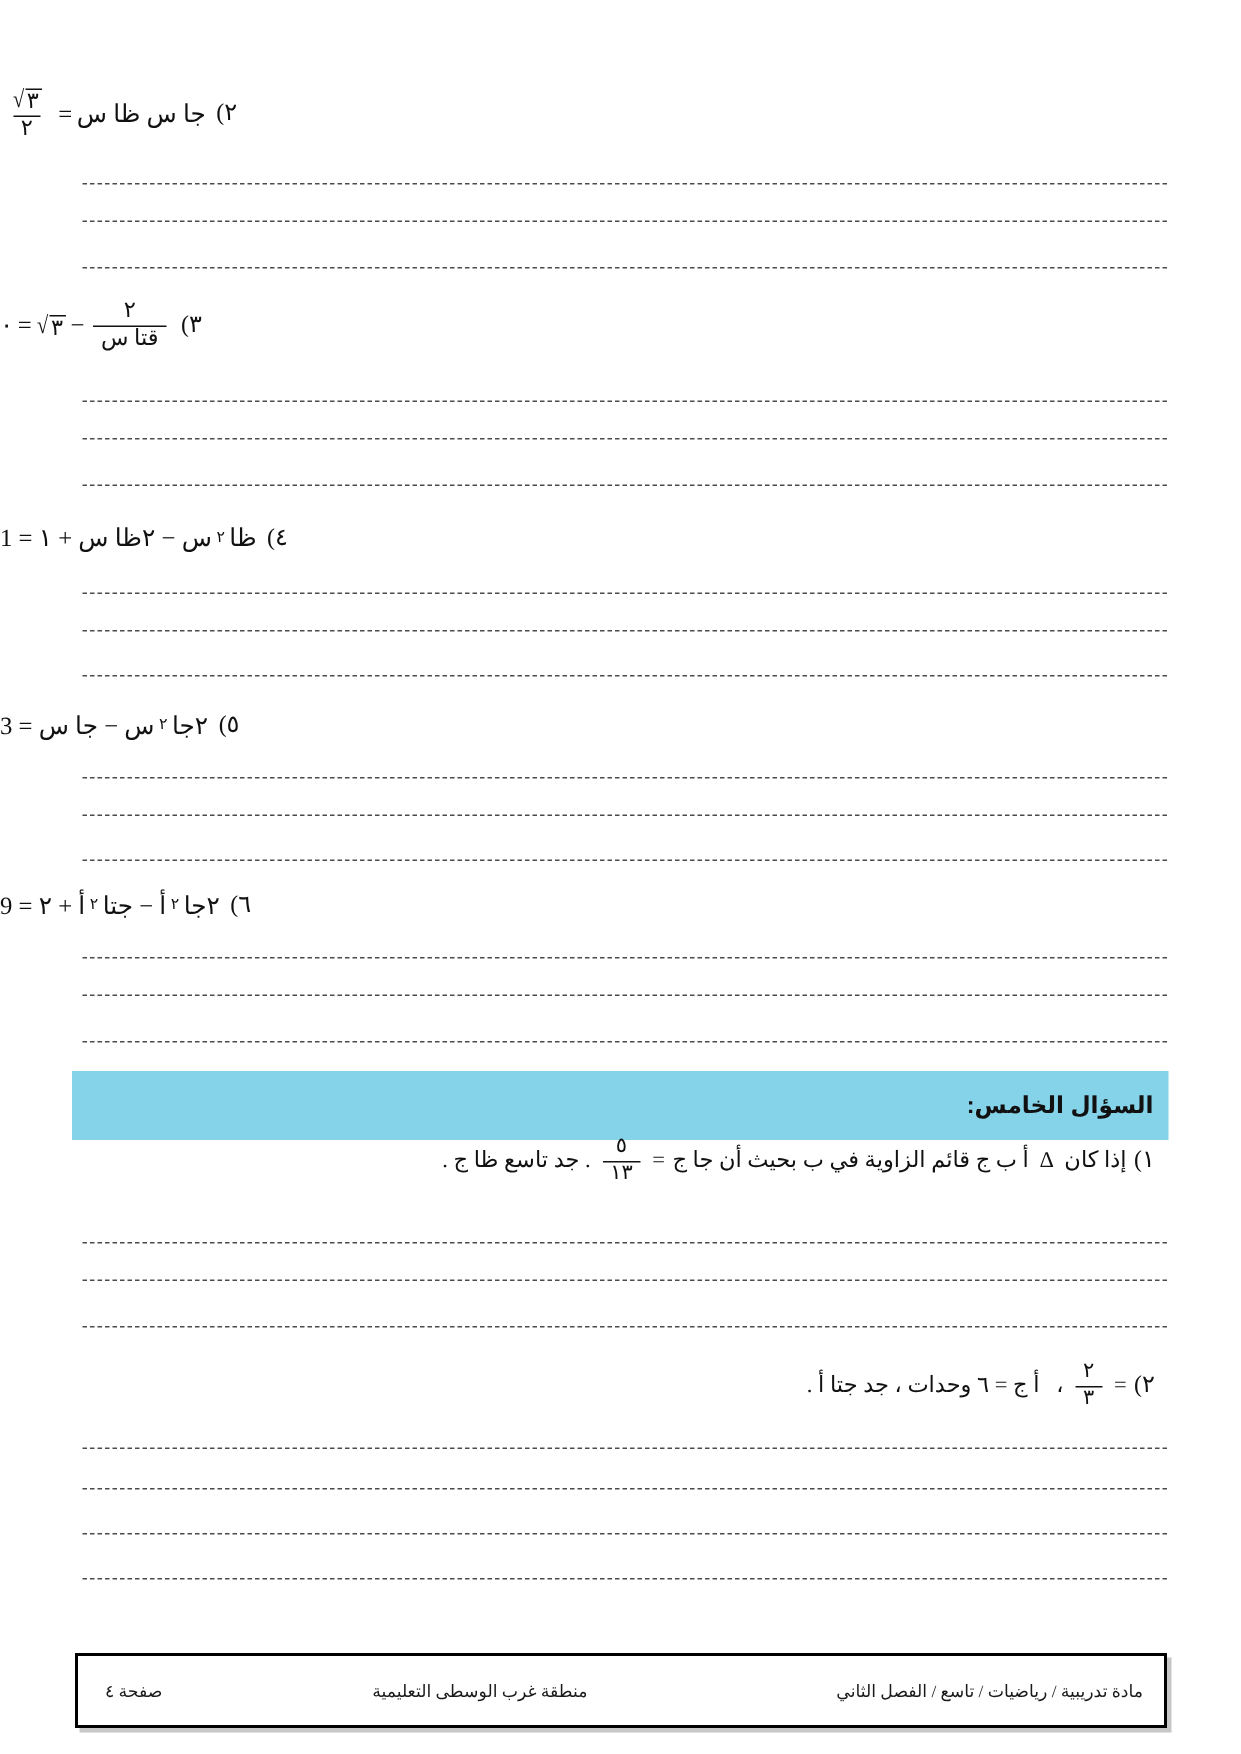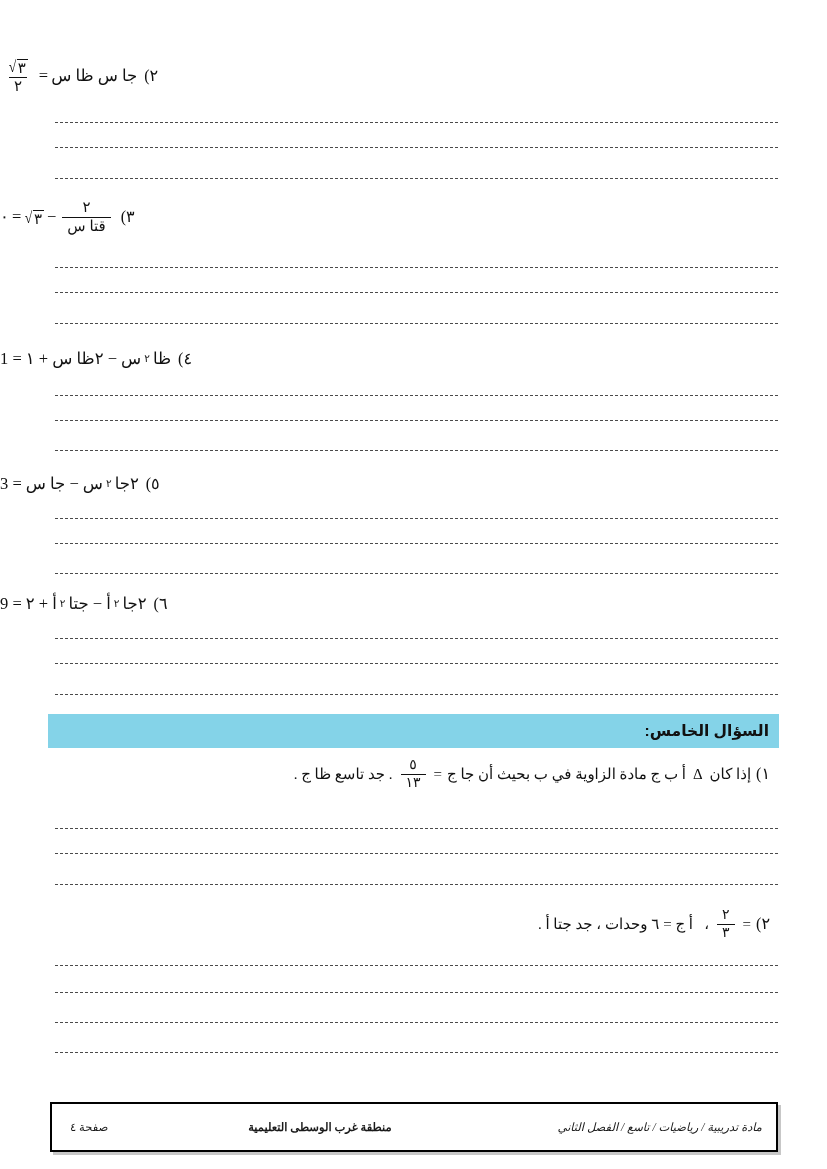--- a/index.html
+++ b/index.html
@@ -118,21 +118,21 @@
     width: 723px;
     height: 0;
     border-top: 1.3px dashed #4a4a4a;
   }
 
   
   .section-band {
     position: absolute;
     left: 48px;
     width: 731px;
-    height: 34px;
+    height: 46px;
     background: #84d3e8;
     display: flex;
     align-items: center;
     justify-content: flex-start;
     direction: rtl;
   }
   .section-band .band-title {
     font-family: "Liberation Sans", "DejaVu Sans", sans-serif;
     font-weight: bold;
     font-size: 15.5px;
@@ -181,28 +181,26 @@
     flex-direction: row;
     align-items: center;
     direction: rtl;
     font-size: 11.5px;
     color: #1a1a1a;
   }
   .footer-right {
     flex: 0 0 auto;
     padding-right: 14px;
     white-space: nowrap;
-    font-style: italic;
   }
   .footer-center {
     flex: 1 1 auto;
     text-align: center;
     white-space: nowrap;
     padding-right: 26px;
-    font-weight: bold;
   }
   .footer-left {
     flex: 0 0 auto;
     padding-left: 18px;
     white-space: nowrap;
   }
 </style>
 </head>
 <body>
 
@@ -302,21 +300,21 @@
   <div class="rule" style="top:694px;"></div>
 
   <div class="section-band" style="top:714px;">
     <span class="band-title">السؤال الخامس:</span>
   </div>
 
   <div class="word-q" style="top:758px;">
     <span class="q-num">١)</span>
     <span class="t">إذا كان</span>
     <span class="tri-sym">Δ</span>
-    <span class="t">أ ب ج مادة الزاوية في ب بحيث أن جا ج</span>
+    <span class="t">أ ب ج قائم الزاوية في ب بحيث أن جا ج</span>
     <span class="t">=</span>
     <span class="frac small">
       <span class="num">٥</span>
       <span class="den">١٣</span>
     </span>
     <span class="t">. جد تاسع ظا ج .</span>
   </div>
 
   <div class="rule" style="top:828px;"></div>
   <div class="rule" style="top:853px;"></div>

